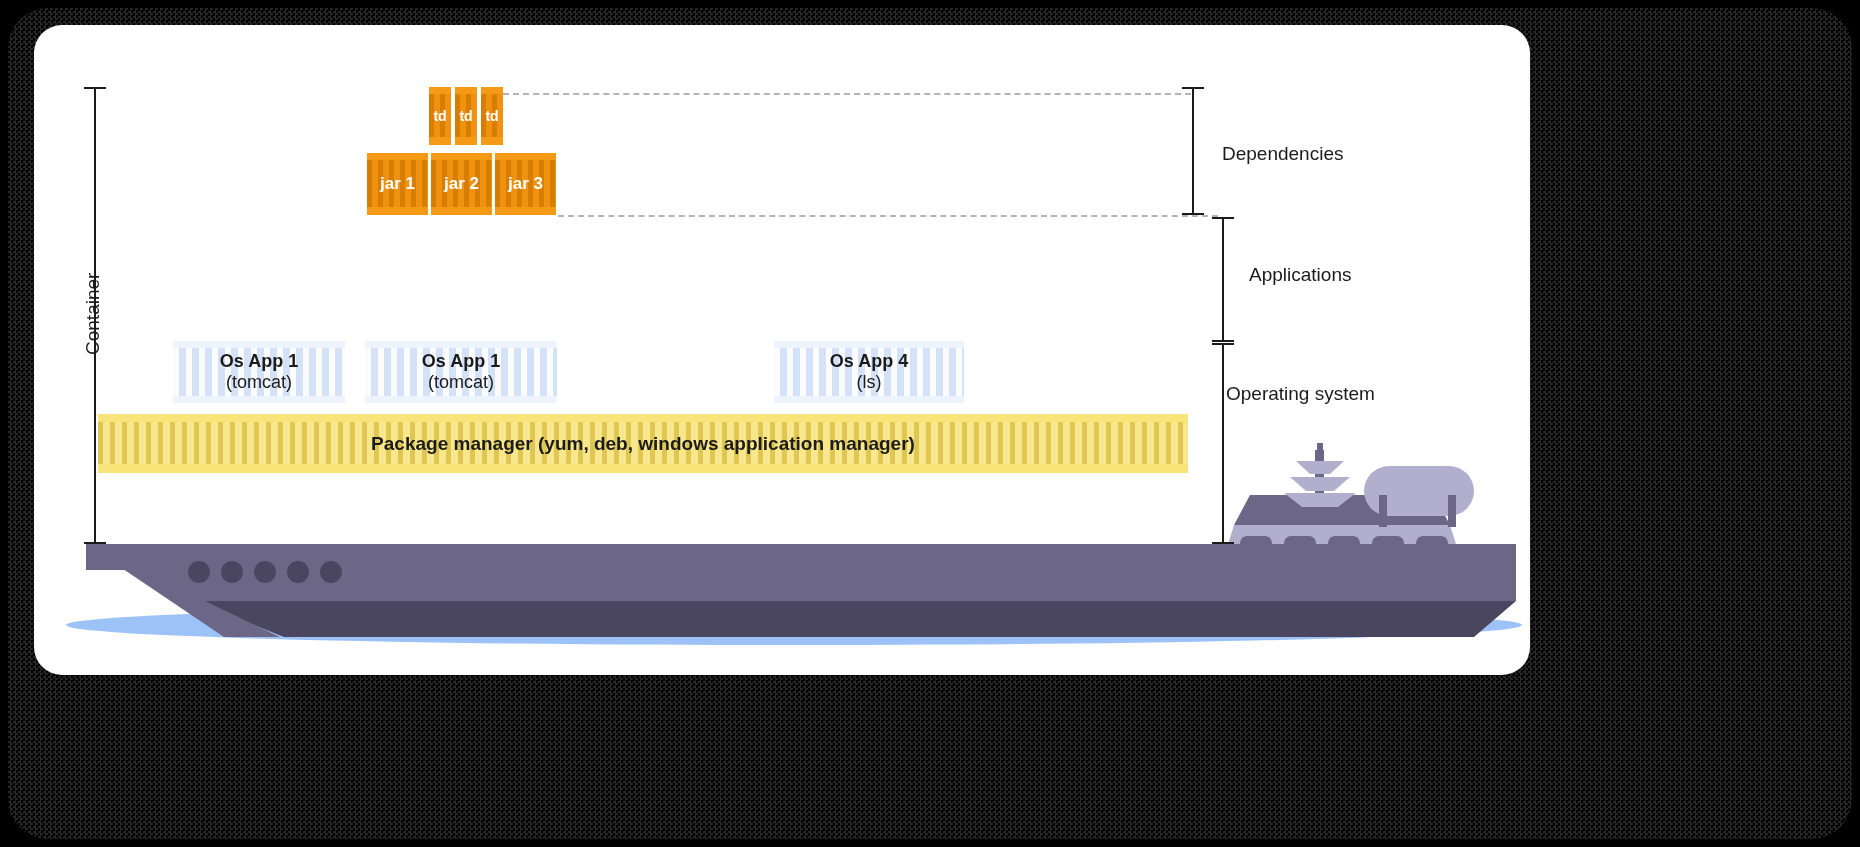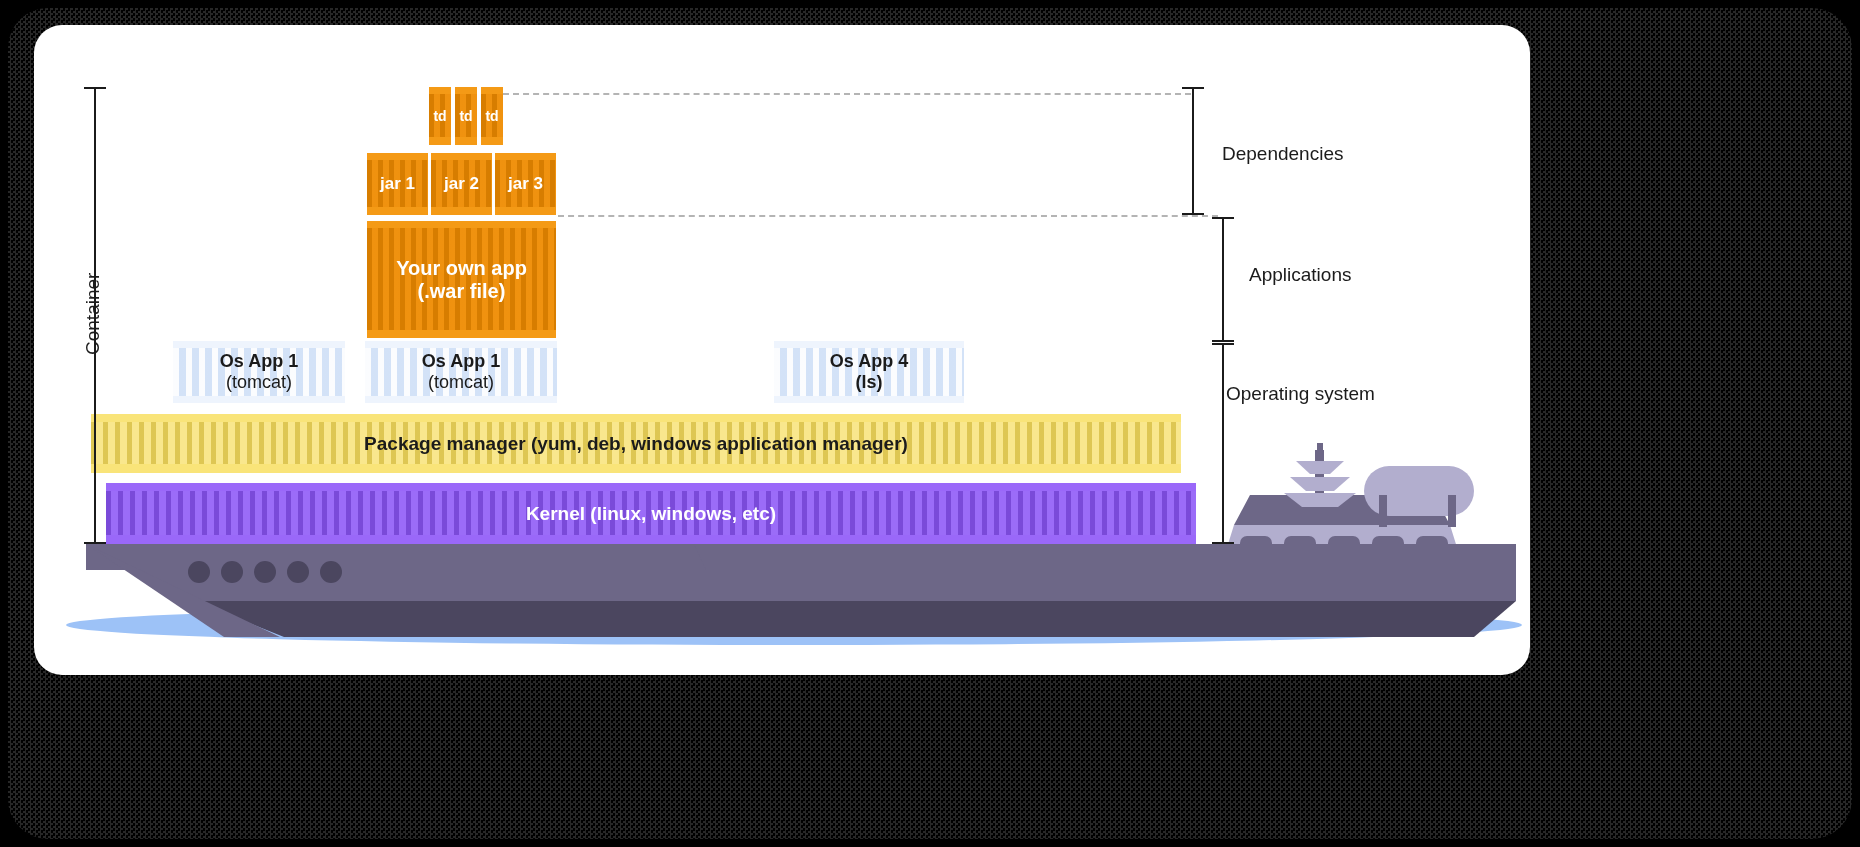--- a/index.html
+++ b/index.html
@@ -199,53 +199,44 @@
     </div>
     <div class="cont c-orange" style="left:397px;top:128px;width:61px;height:62px;font-size:17px;">
       <span class="lbl">jar 2</span>
     </div>
     <div class="cont c-orange" style="left:461px;top:128px;width:61px;height:62px;font-size:17px;">
       <span class="lbl">jar 3</span>
     </div>
 
     <div class="dash" style="left:524px;top:190px;width:660px;"></div>
 
-    <div class="cont c-orange" style="left:333px;top:196px;width:189px;height:117px;font-size:20px;">
-      <span class="lbl">
-        <span>Your own app</span><br>
-        <span>(.war file)</span>
-      </span>
-    </div>
 
     <div class="cont c-blue" style="left:139px;top:316px;width:172px;height:62px;font-size:18px;">
       <span class="lbl">
         <span>Os App 1</span><br>
         <span style="font-weight:400">(tomcat)</span>
       </span>
     </div>
     <div class="cont c-blue" style="left:331px;top:316px;width:192px;height:62px;font-size:18px;">
       <span class="lbl">
         <span>Os App 1</span><br>
         <span style="font-weight:400">(tomcat)</span>
       </span>
     </div>
     <div class="cont c-blue" style="left:740px;top:316px;width:190px;height:62px;font-size:18px;">
       <span class="lbl">
         <span>Os App 4</span><br>
-        <span style="font-weight:700">(ls)</span>
+        <span style="font-weight:400">(ls)</span>
       </span>
     </div>
 
-    <div class="cont c-yellow" style="left:57px;top:389px;width:1090px;height:59px;font-size:19px;">
+    <div class="cont c-yellow" style="left:64px;top:389px;width:1090px;height:59px;font-size:19px;">
       <span class="lbl">Package manager (yum, deb, windows application manager)</span>
     </div>
 
-    <div class="cont c-purple" style="left:72px;top:458px;width:1090px;height:61px;font-size:19px;">
-      <span class="lbl">Kernel (linux, windows, etc)</span>
-    </div>
 
     <div class="bracket" style="left:50px;top:62px;width:22px;height:457px;">
       <div class="stem"></div>
       <div class="cap top"></div>
       <div class="cap bot"></div>
     </div>
     <div class="vert-label" style="left:48px;top:330px;">Container</div>
 
     <div class="bracket" style="left:1148px;top:62px;width:22px;height:128px;">
       <div class="stem"></div>

